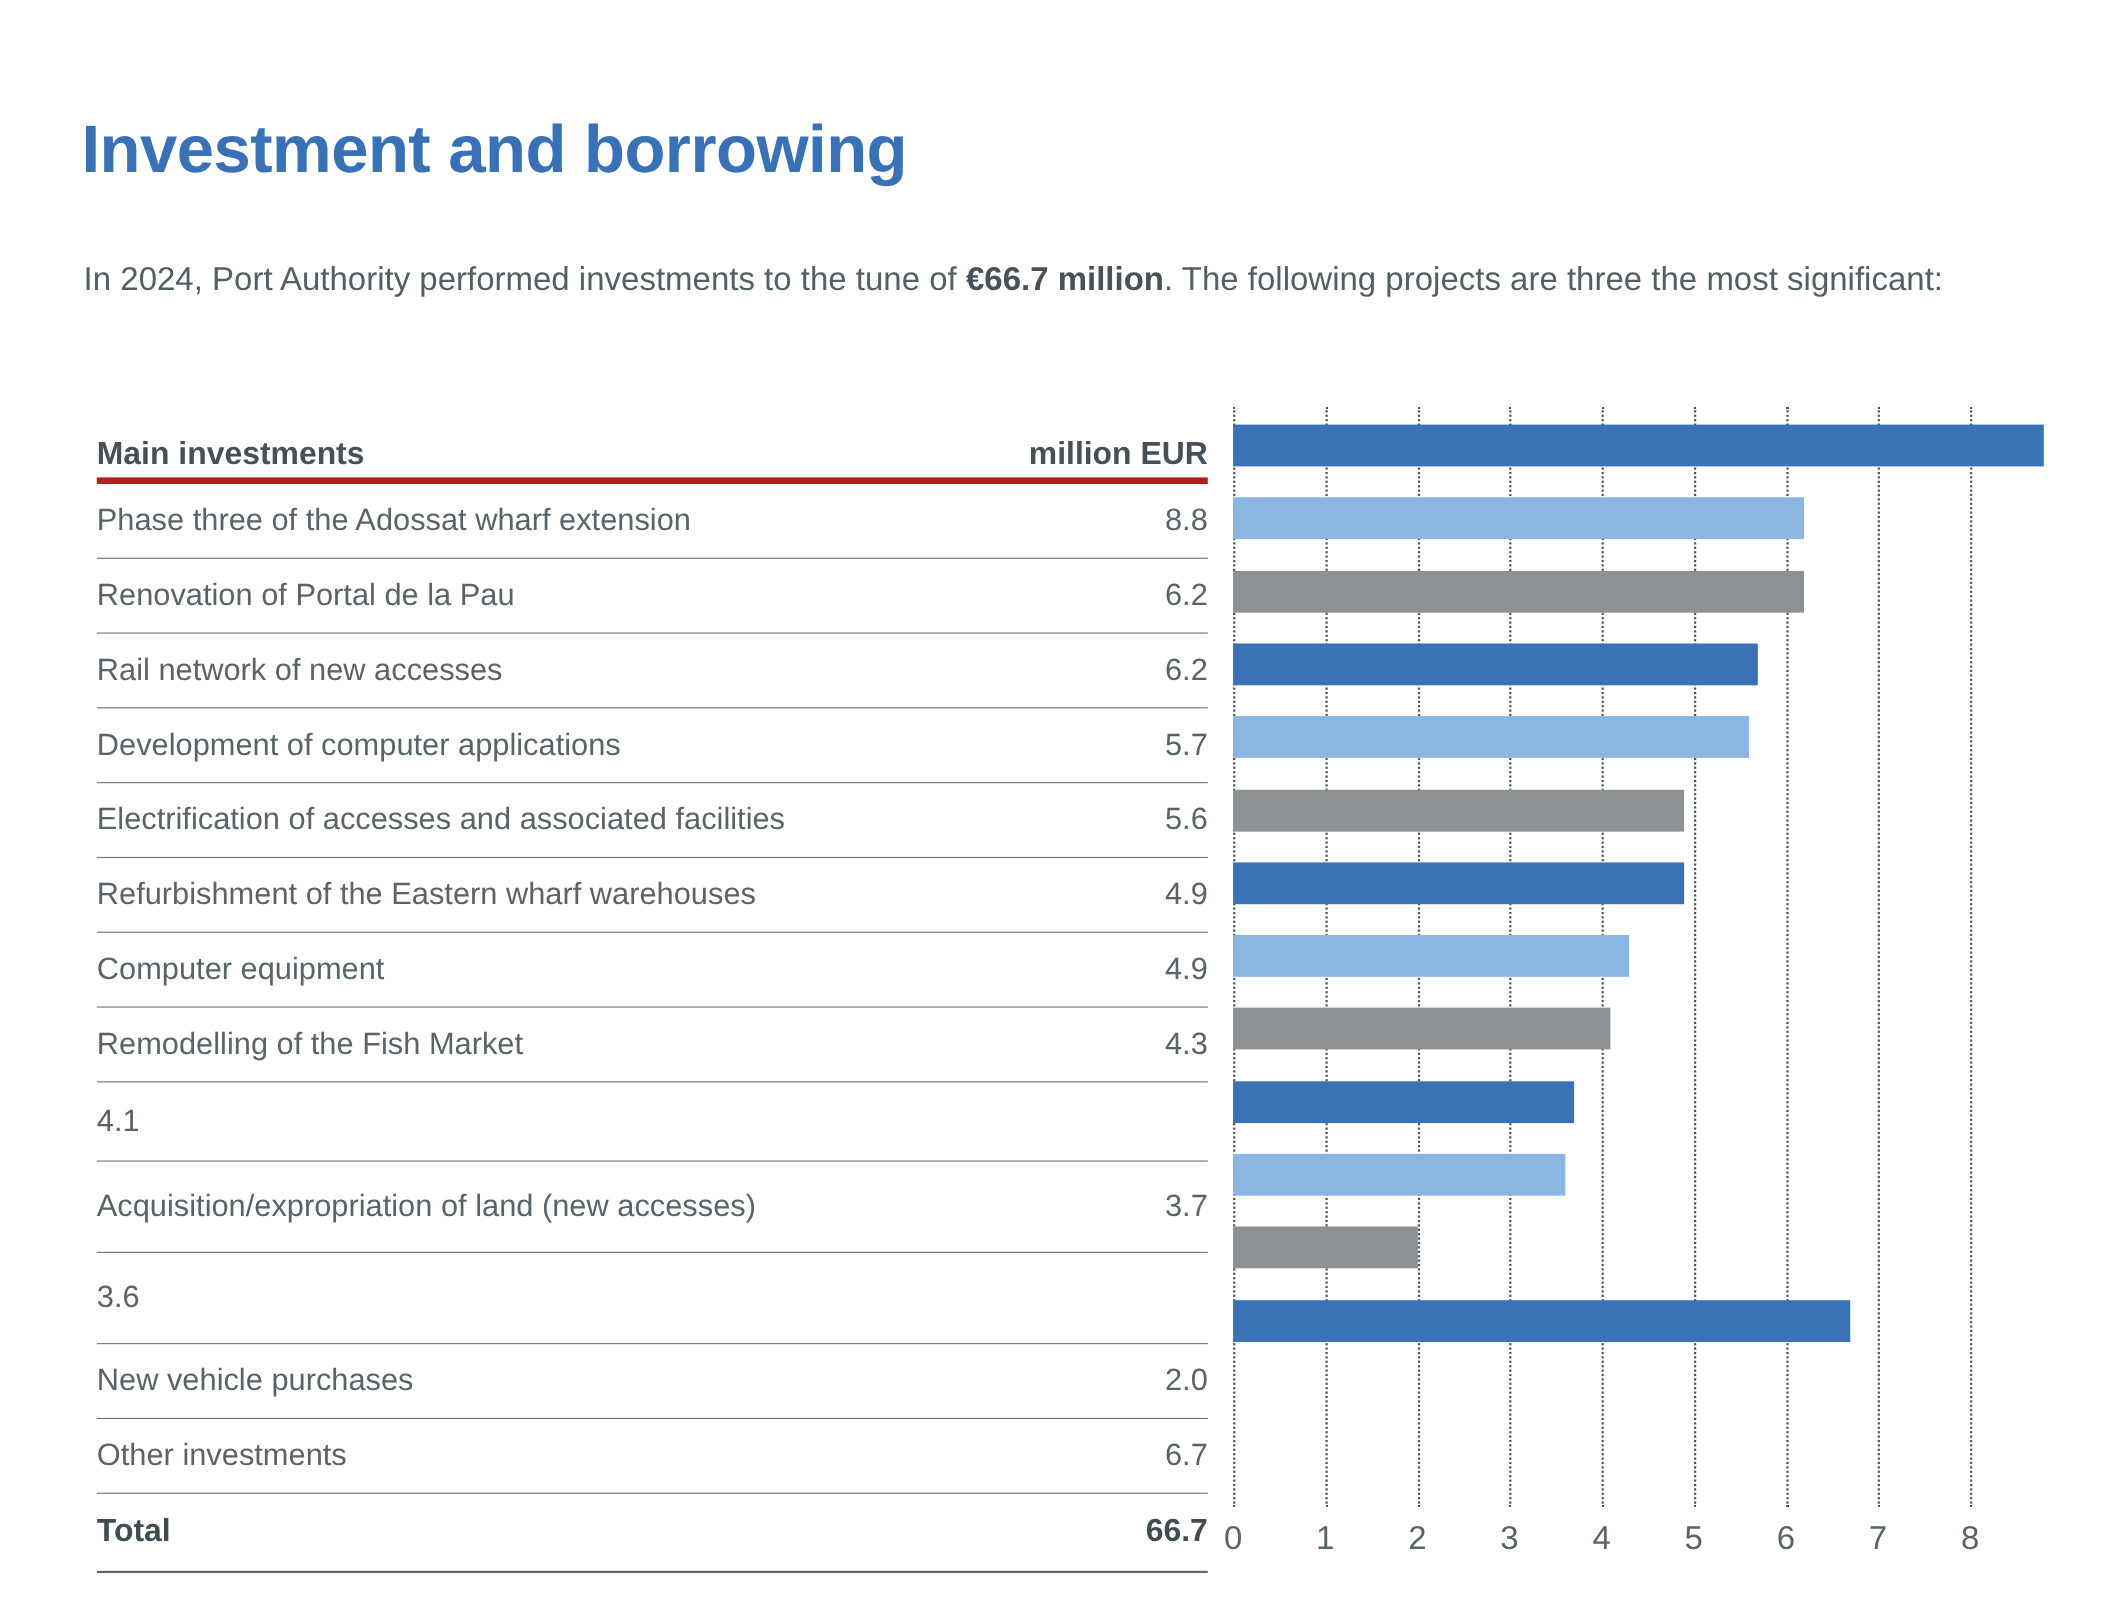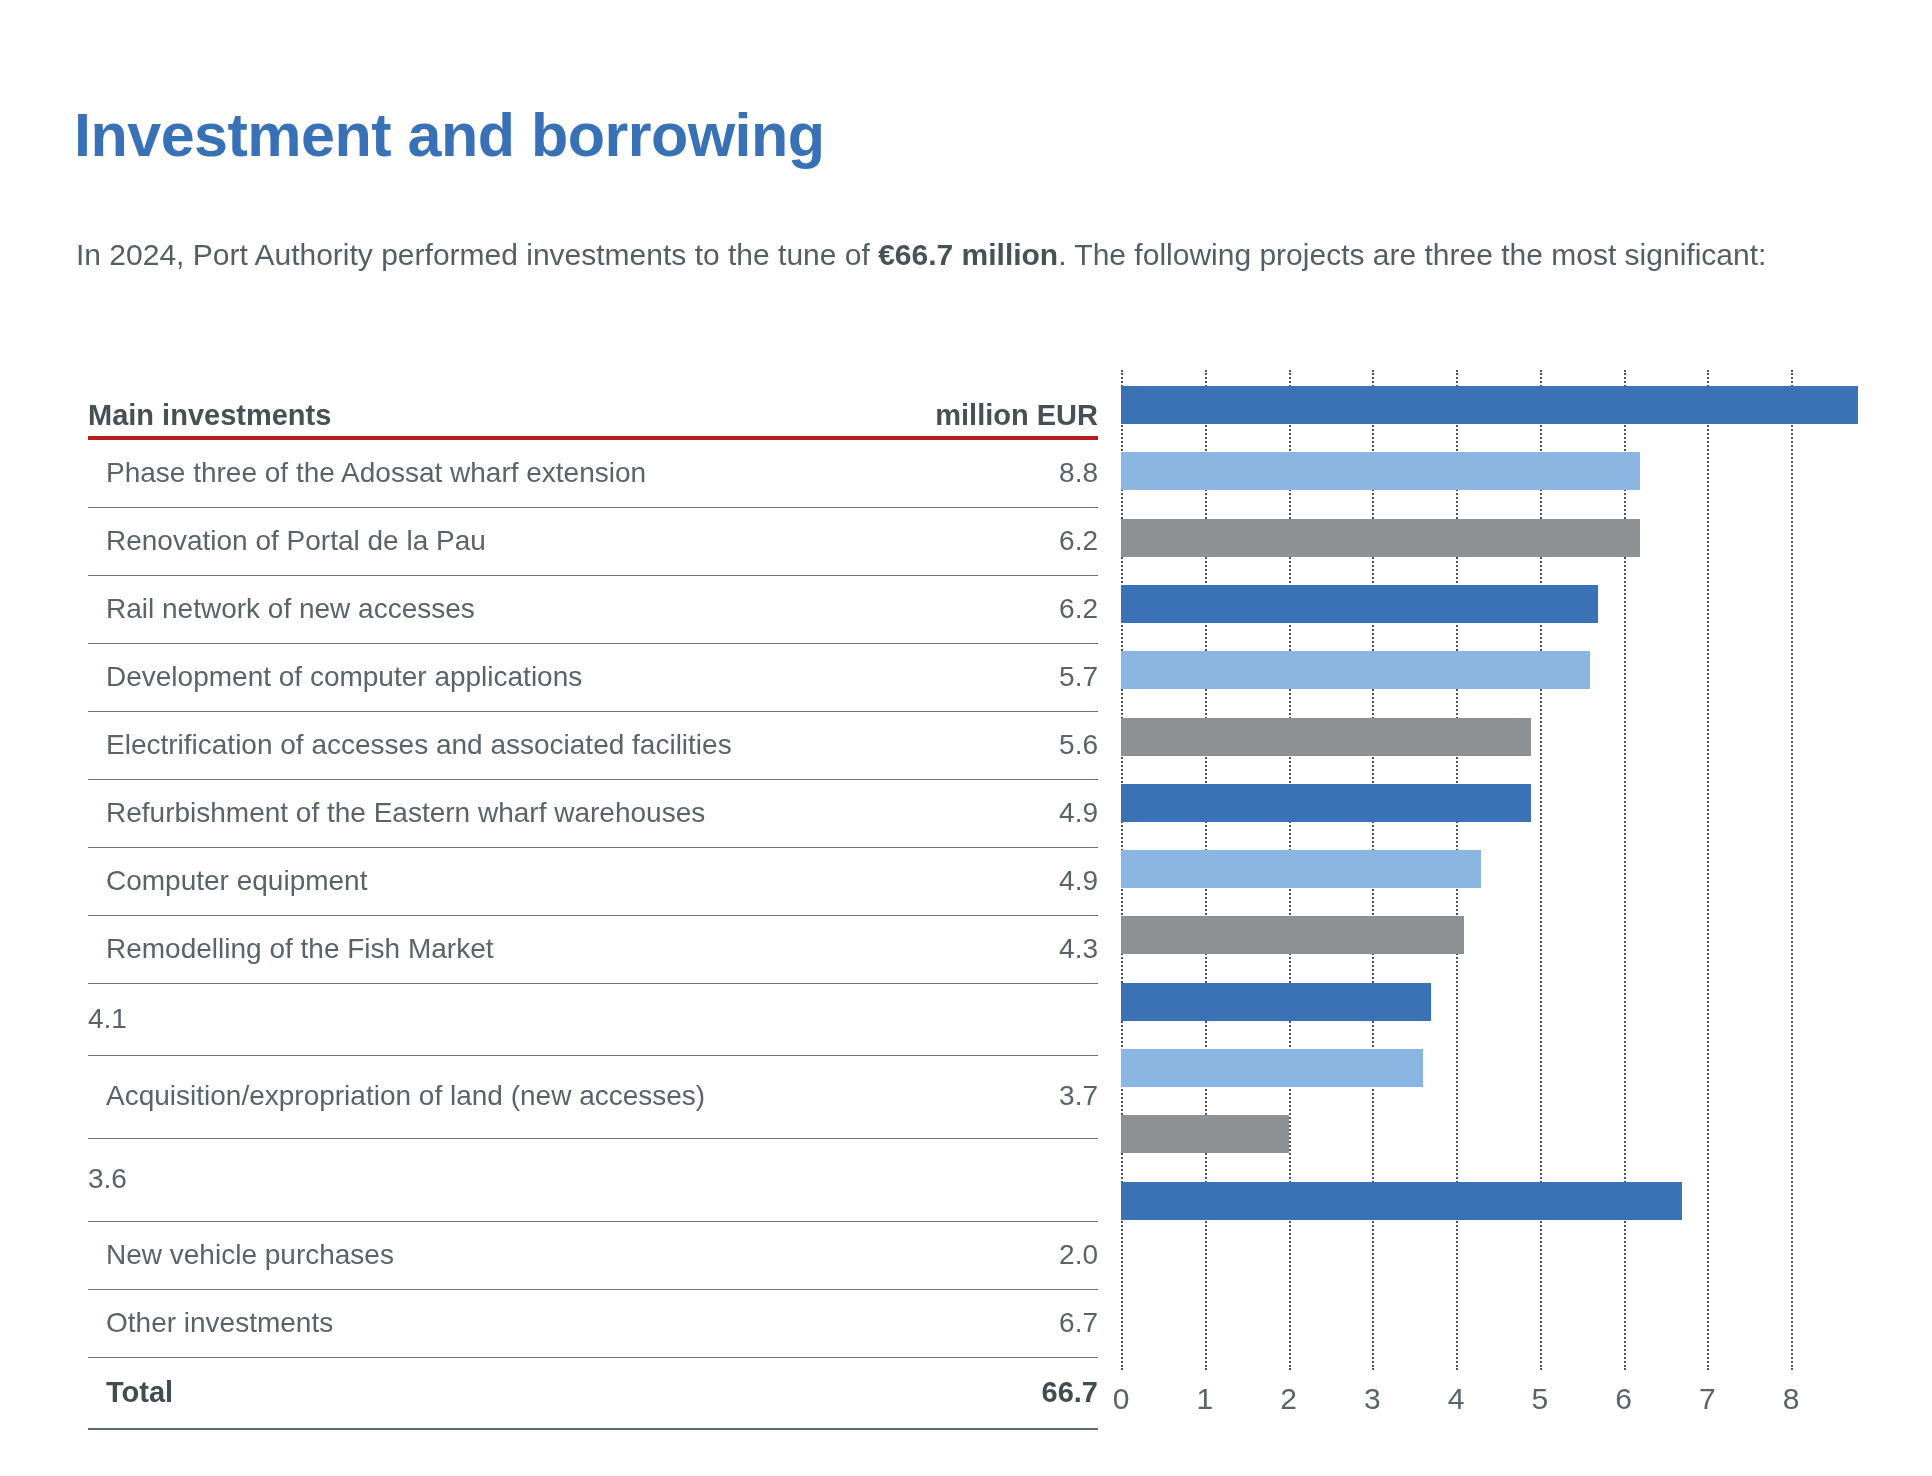--- a/index.html
+++ b/index.html
@@ -58,21 +58,21 @@
     position: absolute;
     left: 88px;
     top: 392px;
     width: 1010px;
   }
   .tbl-head {
     display: flex;
     align-items: flex-end;
     justify-content: space-between;
     height: 48px;
-    border-bottom: 4px solid #b91c1c;
+    border-bottom: 6px solid #b91c1c;
     padding-bottom: 4px;
     box-sizing: border-box;
   }
   .tbl-head .th-label {
     font-size: 29px;
     font-weight: bold;
     color: #465155;
   }
   .tbl-row {
     display: flex;
@@ -80,21 +80,20 @@
     justify-content: space-between;
     border-bottom: 1.5px solid #6a7478;
     box-sizing: border-box;
     padding-bottom: 2px;
   }
   .tbl-row .r-label {
     font-size: 28px;
     color: #5a6468;
     font-weight: 400;
     white-space: nowrap;
-    margin-left: 18px;
   }
   .tbl-row .r-value {
     font-size: 28px;
     color: #5a6468;
     font-weight: 400;
   }
   .tbl-row.total {
     border-bottom: 2px solid #5d686c;
     gap: 32px;
   }

